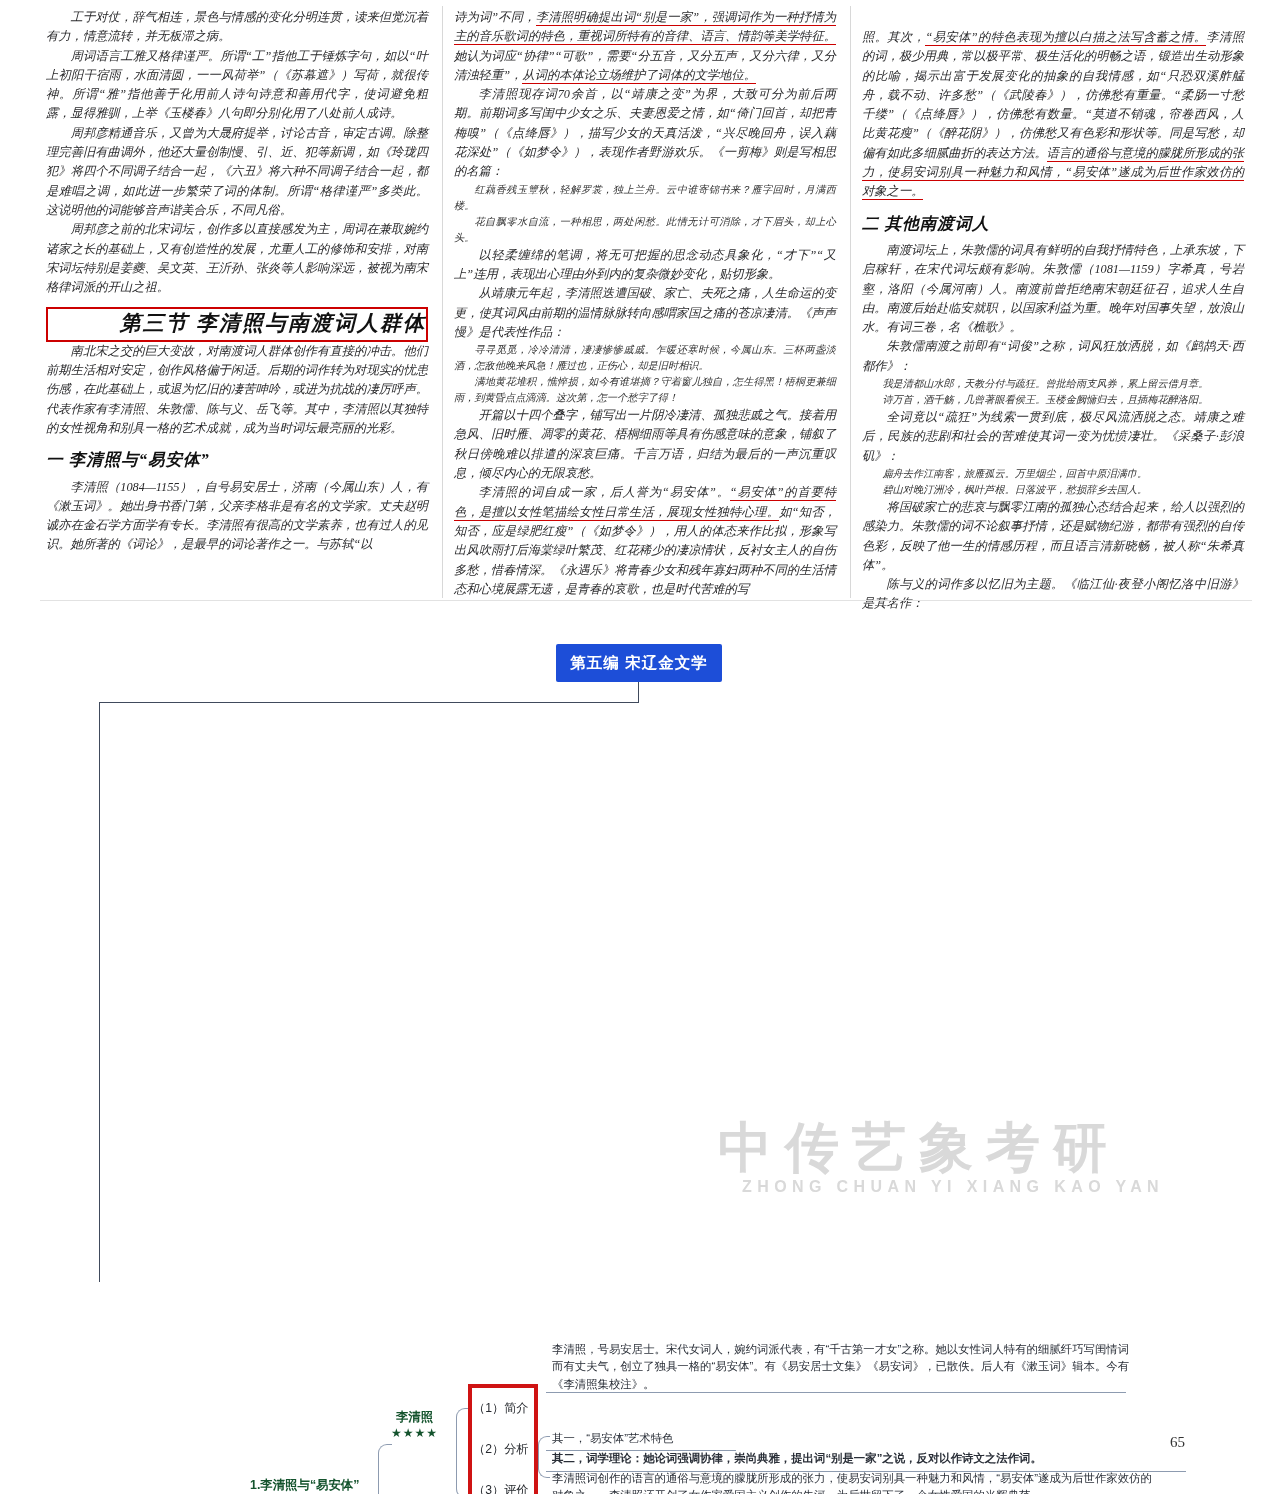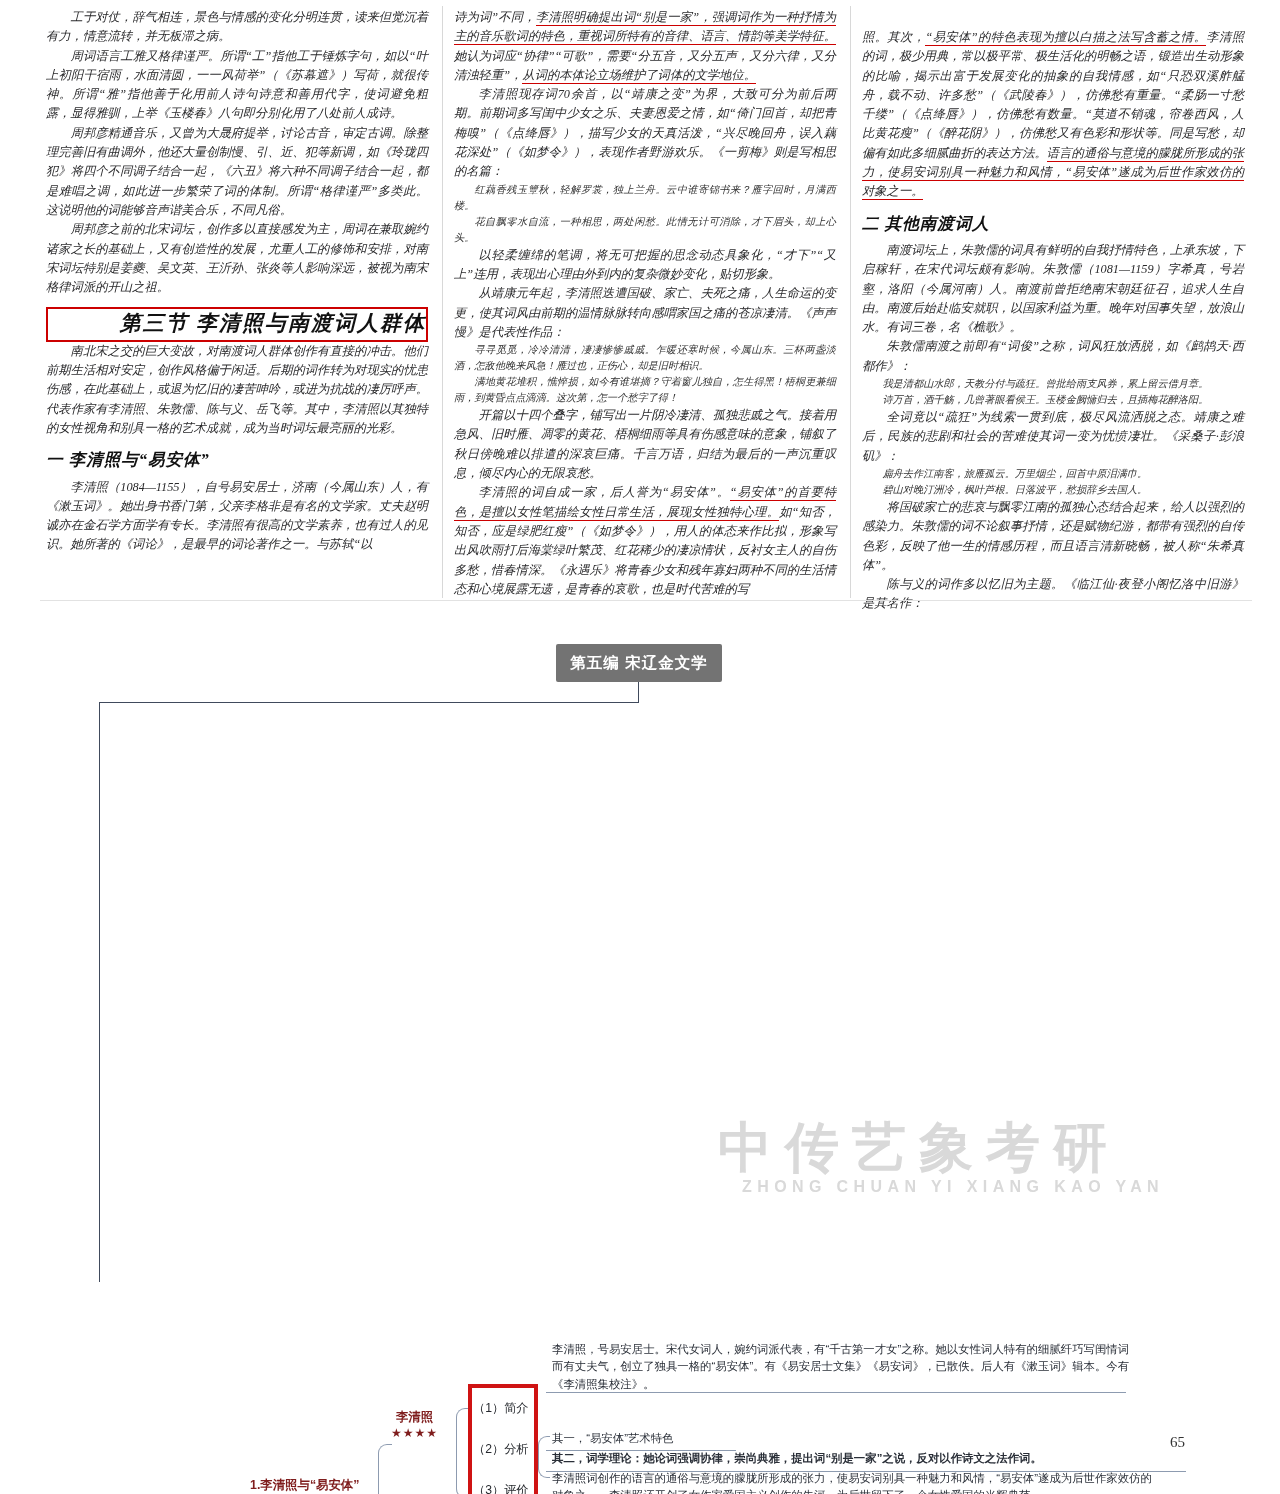--- a/index.html
+++ b/index.html
@@ -19,24 +19,24 @@
              font-size:21px;font-weight:bold;letter-spacing:2px;padding:5px 0 6px;
              margin:10px 0 0 0;font-family:"Liberation Serif","DejaVu Serif",serif;color:#111;}
   .h-sub{font-size:16.5px;font-weight:bold;margin:12px 0 8px;letter-spacing:1px;color:#111;}
   .colrule{position:absolute;top:6px;width:1px;background:#d8d8d8;height:592px;}
   #rule1{left:442px;} #rule2{left:850px;}
   #panebottom{position:absolute;left:40px;top:600px;width:1212px;height:1px;background:#e2e2e2;}
 
   
   #map{position:absolute;left:0;top:612px;width:1280px;height:882px;}
 
-  .ttl-box{position:absolute;background:#737373;color:#fff;font-weight:bold;font-size:15.5px;
+  .ttl-box{position:absolute;background:#1d4ed8;color:#fff;font-weight:bold;font-size:15.5px;
            letter-spacing:1px;display:flex;align-items:center;justify-content:center;border-radius:2px;}
 
-  .red-lbl{position:absolute;color:#7f1d1d;font-size:12.4px;font-weight:bold;line-height:1.25;white-space:nowrap;}
+  .red-lbl{position:absolute;color:#14532d;font-size:12.4px;font-weight:bold;line-height:1.25;white-space:nowrap;}
   .red-lbl .stars{display:block;letter-spacing:1px;font-size:12px;}
   .red-lbl.ctr{text-align:center;}
 
   .nd{position:absolute;font-size:12.2px;color:#25282d;line-height:1.45;white-space:nowrap;}
   .body-txt{position:absolute;font-size:11.4px;color:#2a2f38;line-height:1.52;}
 
   .redbox{position:absolute;border:4px solid #cf1313;box-sizing:border-box;}
 
   .hline{position:absolute;height:1px;background:#8d9bb0;}
   .vline{position:absolute;width:1px;background:#8d9bb0;}

